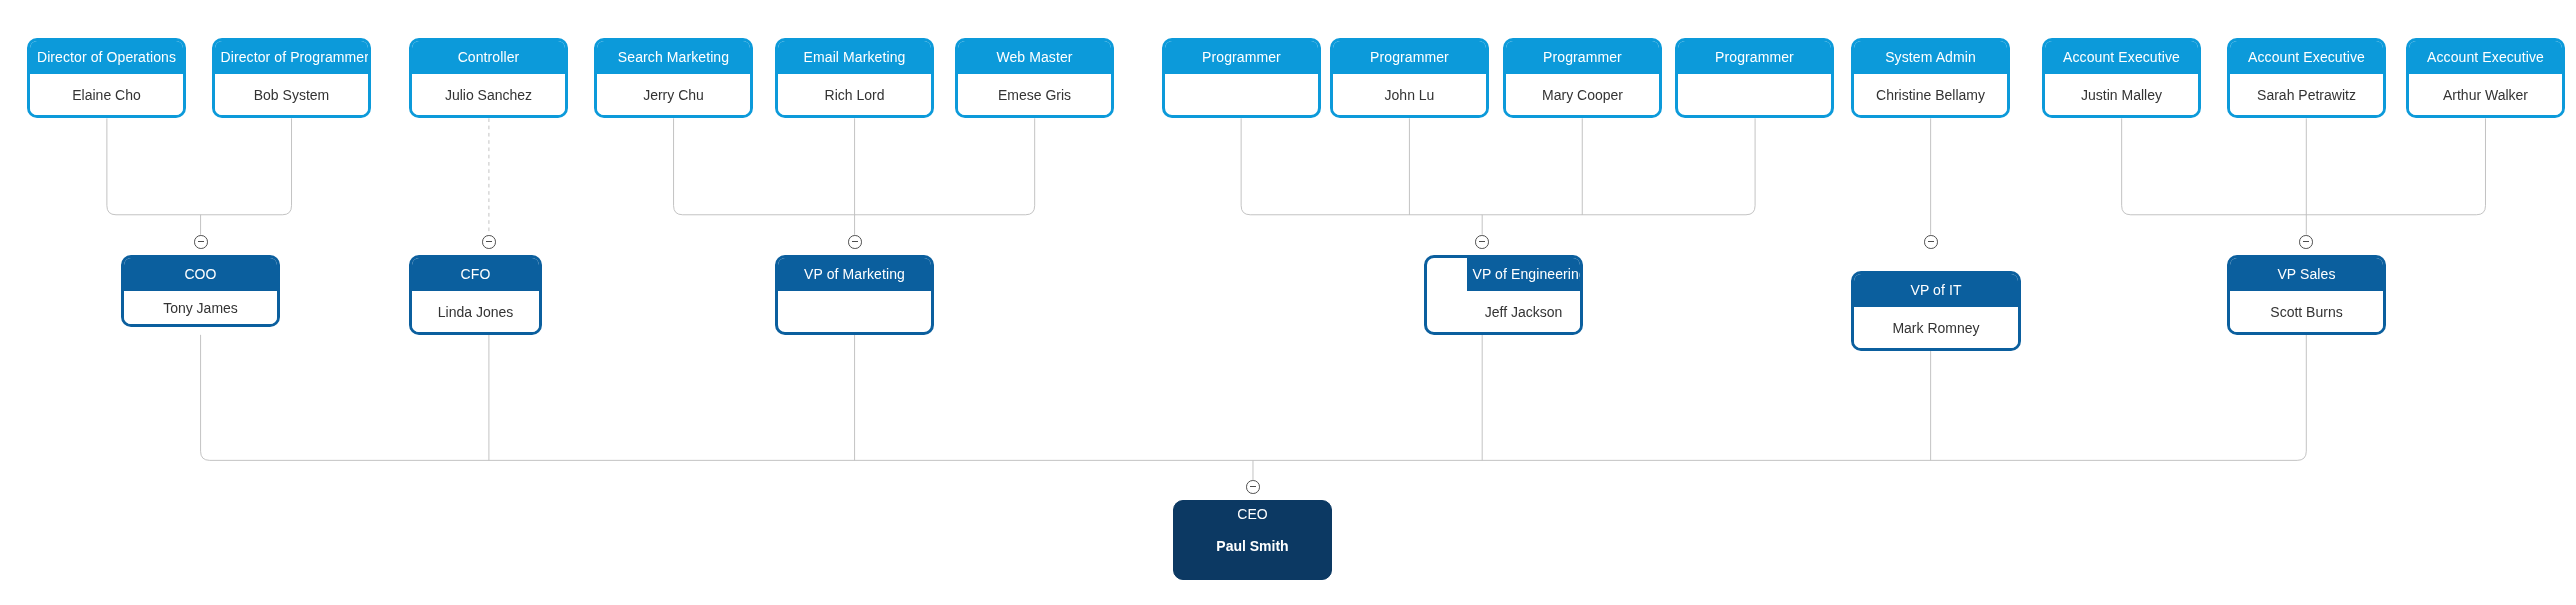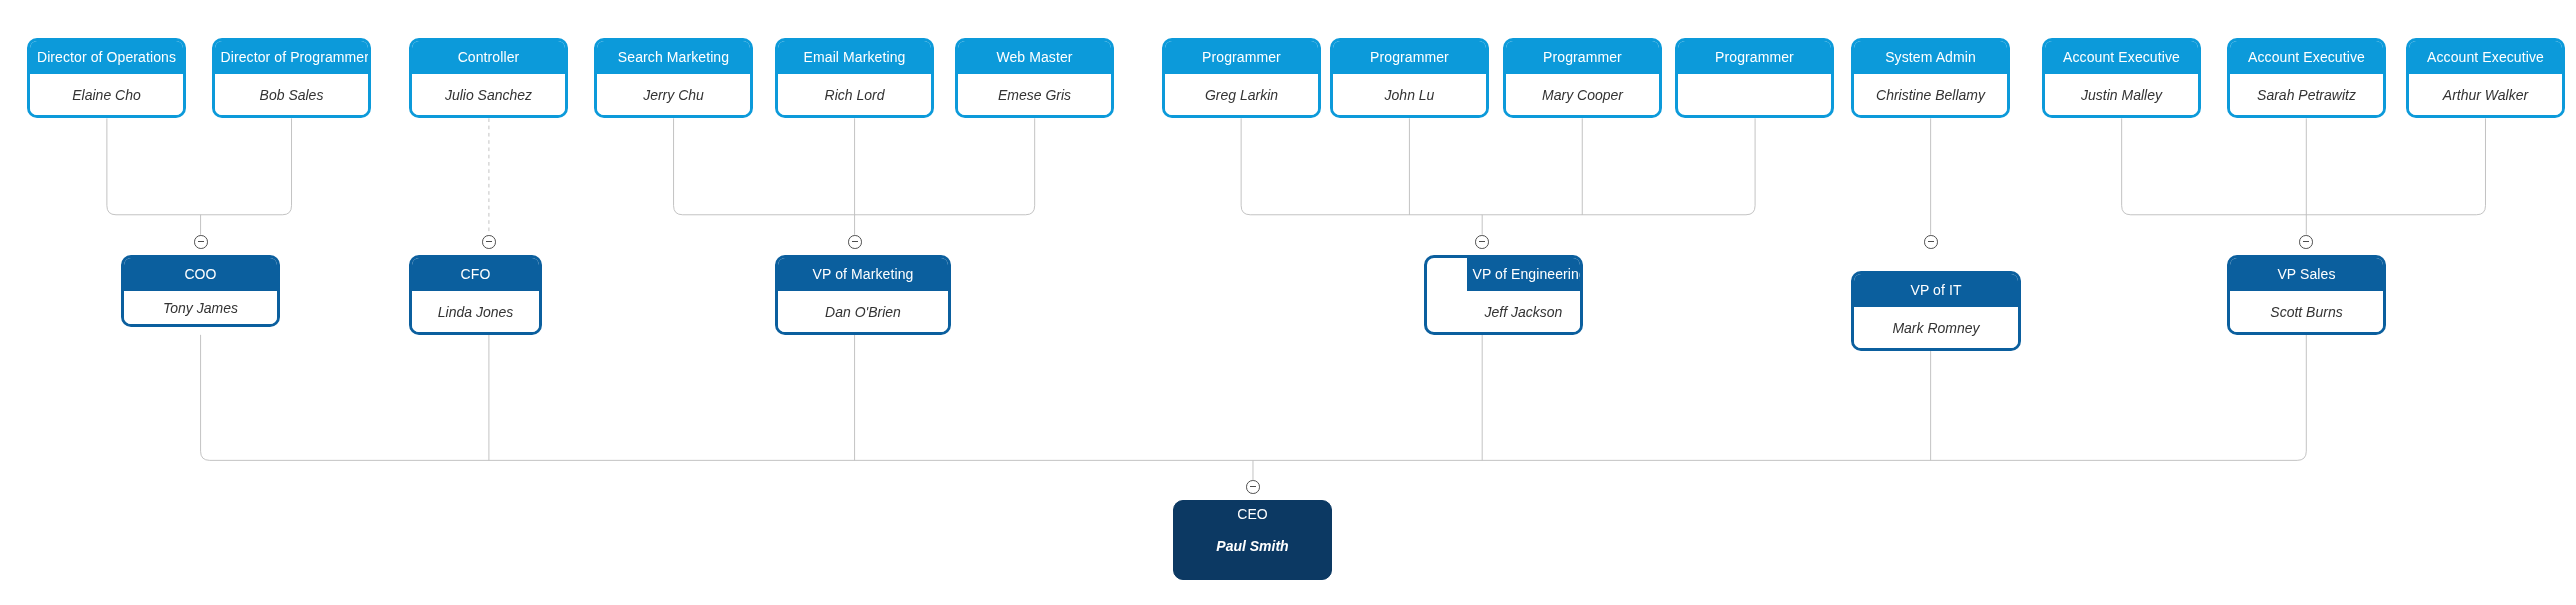--- a/index.html
+++ b/index.html
@@ -53,21 +53,20 @@
     width: 100%;
     flex: 1 1 auto;
     display: flex;
     align-items: center;
     justify-content: center;
     text-align: center;
     font-size: 14px;
     line-height: 1;
     white-space: nowrap;
     overflow: hidden;
-    font-style: italic;
   }
 
   
   .node-card.level-staff {
     border: 3.6px solid #0c9ada;
     background: #ffffff;
   }
   .node-card.level-staff .card-title {
     background: #0c9ada;
     color: #ffffff;
@@ -182,23 +181,22 @@
       <div class="collapse-toggle" style="left: 194px; top: 235px;">
         <span class="minus-bar"></span>
       </div>
       <div class="node-card level-vp" style="left: 409px; top: 255px; width: 133px; height: 80px;">
         <div class="card-title">CFO</div>
         <div class="card-name">Linda Jones</div>
       </div>
       <div class="collapse-toggle" style="left: 482px; top: 235px;">
         <span class="minus-bar"></span>
       </div>
-      <div class="node-card level-vp" style="left: 775px; top: 255px; width: 176px; height: 80px;">
+      <div class="node-card level-vp" style="left: 775px; top: 255px; width: 159px; height: 80px;">
         <div class="card-title">VP of Marketing</div>
-        <div class="card-name">Dan O'Brien</div>
       </div>
       <div class="collapse-toggle" style="left: 848px; top: 235px;">
         <span class="minus-bar"></span>
       </div>
       <div class="node-card level-vp" style="left: 1424px; top: 255px; width: 159px; height: 80px; padding-left: 40px;">
         <div class="card-title">VP of Engineering</div>
         <div class="card-name">Jeff Jackson</div>
       </div>
       <div class="collapse-toggle" style="left: 1475px; top: 235px;">
         <span class="minus-bar"></span>
@@ -216,41 +214,40 @@
       </div>
       <div class="collapse-toggle" style="left: 2299px; top: 235px;">
         <span class="minus-bar"></span>
       </div>
       <div class="node-card level-staff" style="left: 27px; top: 38px; width: 159px; height: 80px;">
         <div class="card-title">Director of Operations</div>
         <div class="card-name">Elaine Cho</div>
       </div>
       <div class="node-card level-staff" style="left: 212px; top: 38px; width: 159px; height: 80px;">
         <div class="card-title">Director of Programmer</div>
-        <div class="card-name">Bob Sales</div>
+        <div class="card-name">Bob System</div>
       </div>
       <div class="node-card level-staff" style="left: 409px; top: 38px; width: 159px; height: 80px;">
         <div class="card-title">Controller</div>
         <div class="card-name">Julio Sanchez</div>
       </div>
       <div class="node-card level-staff" style="left: 594px; top: 38px; width: 159px; height: 80px;">
         <div class="card-title">Search Marketing</div>
         <div class="card-name">Jerry Chu</div>
       </div>
       <div class="node-card level-staff" style="left: 775px; top: 38px; width: 159px; height: 80px;">
         <div class="card-title">Email Marketing</div>
         <div class="card-name">Rich Lord</div>
       </div>
       <div class="node-card level-staff" style="left: 955px; top: 38px; width: 159px; height: 80px;">
         <div class="card-title">Web Master</div>
         <div class="card-name">Emese Gris</div>
       </div>
       <div class="node-card level-staff" style="left: 1162px; top: 38px; width: 159px; height: 80px;">
         <div class="card-title">Programmer</div>
-        <div class="card-name">Greg Larkin</div>
       </div>
       <div class="node-card level-staff" style="left: 1330px; top: 38px; width: 159px; height: 80px;">
         <div class="card-title">Programmer</div>
         <div class="card-name">John Lu</div>
       </div>
       <div class="node-card level-staff" style="left: 1503px; top: 38px; width: 159px; height: 80px;">
         <div class="card-title">Programmer</div>
         <div class="card-name">Mary Cooper</div>
       </div>
       <div class="node-card level-staff" style="left: 1675px; top: 38px; width: 159px; height: 80px;">

